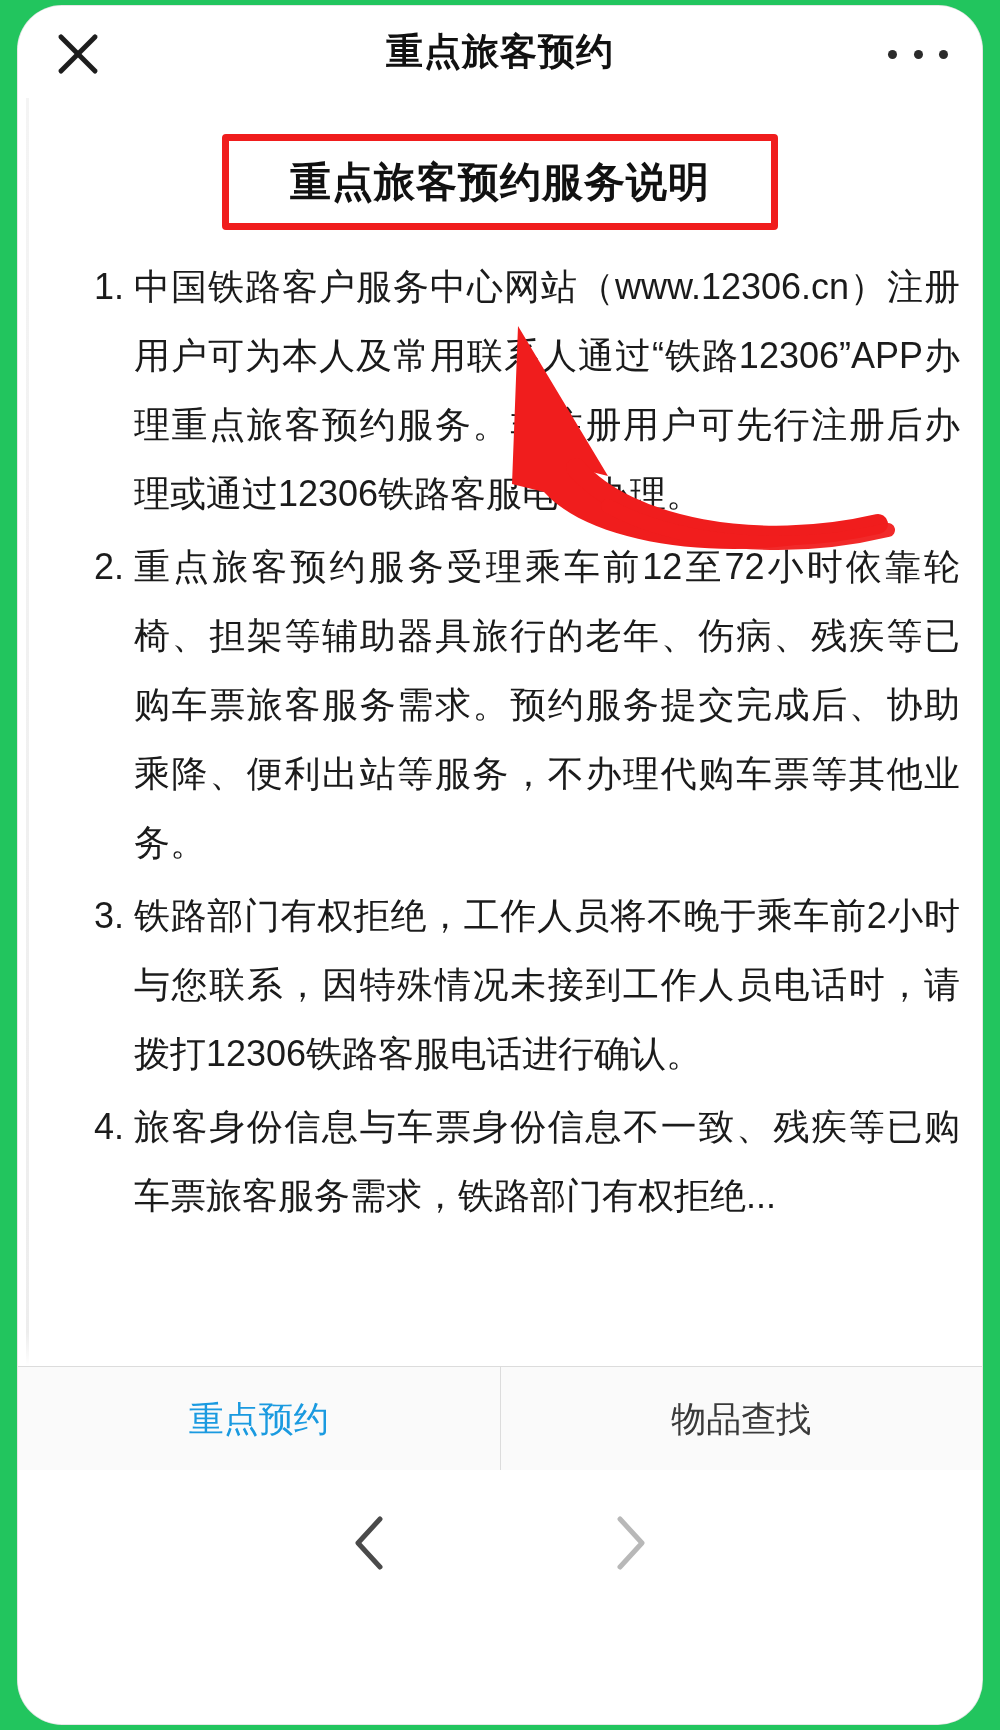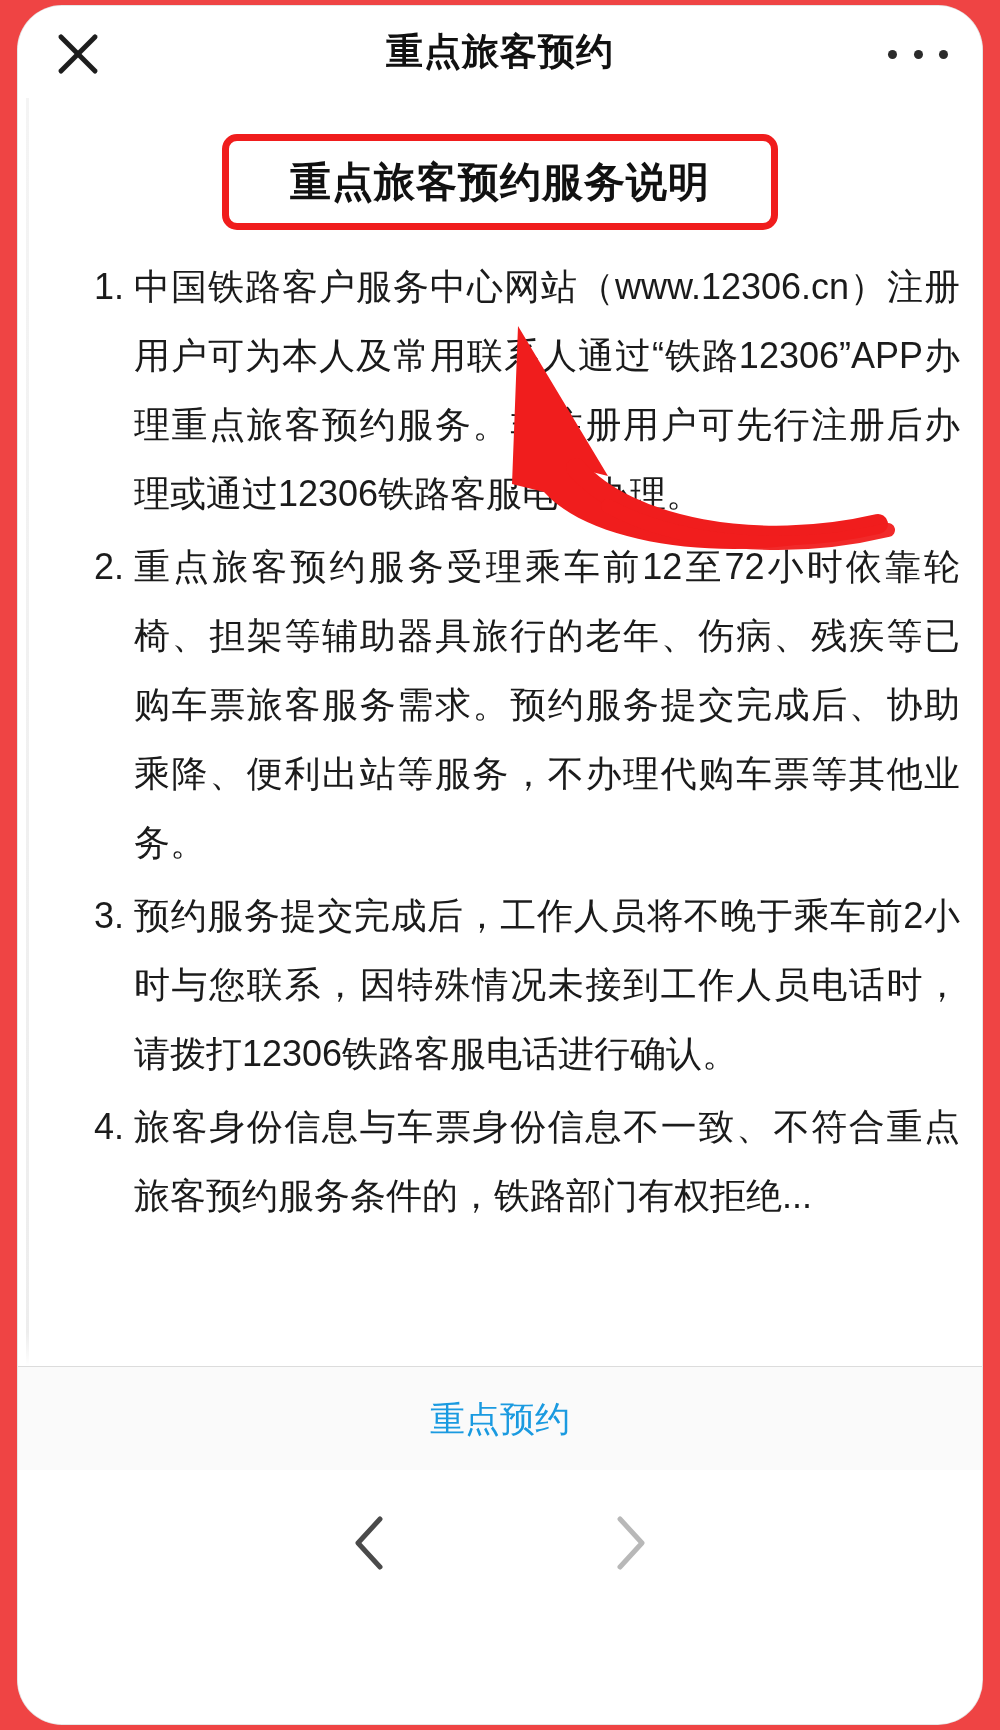--- a/index.html
+++ b/index.html
@@ -5,21 +5,21 @@
   html, body {
     margin: 0;
     padding: 0;
     background: #ffffff;
     font-family: "Liberation Sans", sans-serif;
   }
   #screen {
     position: relative;
     width: 1000px;
     height: 1730px;
-    background: #ef4444;
+    background: #22c55e;
     overflow: hidden;
   }
 
   
   .frame {
     position: absolute;
     left: 18px;
     top: 6px;
     width: 964px;
     height: 1718px;
@@ -101,21 +101,21 @@
     height: 1268px;
     background: linear-gradient(to bottom, #f4f4f4, #ededed);
   }
 
   .doc-title-wrap {
     position: relative;
     margin: 36px auto 0 auto;
     width: 556px;
     height: 96px;
     border: 7px solid #f01d1d;
-    border-radius: 15px;
+    border-radius: 4px;
     box-sizing: border-box;
     display: flex;
     align-items: center;
     justify-content: center;
     background: #ffffff;
   }
   .doc-title {
     font-size: 41px;
     font-weight: bold;
     color: #111111;
@@ -245,36 +245,37 @@
     <div class="content">
       <div class="scroll-edge"></div>
 
       <div class="doc-title-wrap">
         <div class="doc-title">重点旅客预约服务说明</div>
       </div>
 
       <ol class="items">
         <li>中国铁路客户服务中心网站（www.12306.cn）注册用户可为本人及常用联系人通过“铁路12306”APP办理重点旅客预约服务。非注册用户可先行注册后办理或通过12306铁路客服电话办理。</li>
         <li>重点旅客预约服务受理乘车前12至72小时依靠轮椅、担架等辅助器具旅行的老年、伤病、残疾等已购车票旅客服务需求。预约服务提交完成后、协助乘降、便利出站等服务，不办理代购车票等其他业务。</li>
-        <li>预约服务提交完成后，工作人员将不晚于乘车前2小时与您联系，因特殊情况未接到工作人员电话时，请拨打12306铁路客服电话进行确认。</li>
-        <li>旅客身份信息与车票身份信息不一致、不符合重点旅客预约服务条件的，铁路部门有权拒绝...</li>
+        <li>铁路部门有权拒绝，工作人员将不晚于乘车前2小时与您联系，因特殊情况未接到工作人员电话时，请拨打12306铁路客服电话进行确认。</li>
+        <li>旅客身份信息与车票身份信息不一致、残疾等已购车票旅客服务需求，铁路部门有权拒绝...</li>
       </ol>
 
       <div class="content-fade"></div>
 
       <svg class="arrow" viewBox="0 0 460 260" xmlns="http://www.w3.org/2000/svg">
         <path d="M60 10 L150 160 L118 152 C150 205 260 232 400 215
                  C300 248 140 236 86 176 L54 168 Z" fill="#f01d1d"></path>
         <path d="M118 152 C170 212 300 236 420 208" fill="none" stroke="#f01d1d" stroke-width="20" stroke-linecap="round"></path>
         <path d="M150 190 C220 228 330 238 430 214" fill="none" stroke="#f01d1d" stroke-width="14" stroke-linecap="round" opacity="0.95"></path>
       </svg>
     </div>
 
     <div class="tabbar">
       <div class="tab active">重点预约</div>
+      <div class="tab">物品查找</div>
     </div>
 
     <div class="browser-nav">
       <div class="chev">
         <svg width="44" height="60" viewBox="0 0 44 60" aria-hidden="true">
           <polyline points="32,6 10,30 32,54" fill="none" stroke="#4a4a4a" stroke-width="5" stroke-linecap="round" stroke-linejoin="round"></polyline>
         </svg>
       </div>
       <div class="chev">
         <svg width="44" height="60" viewBox="0 0 44 60" aria-hidden="true">

